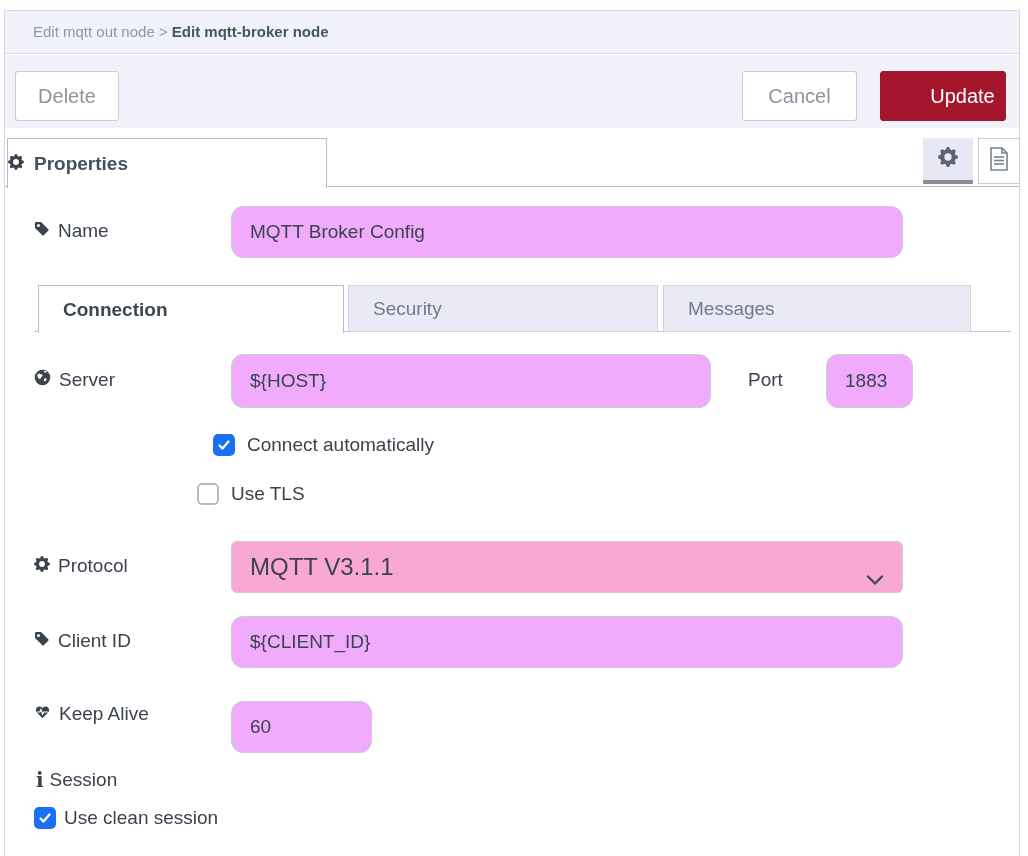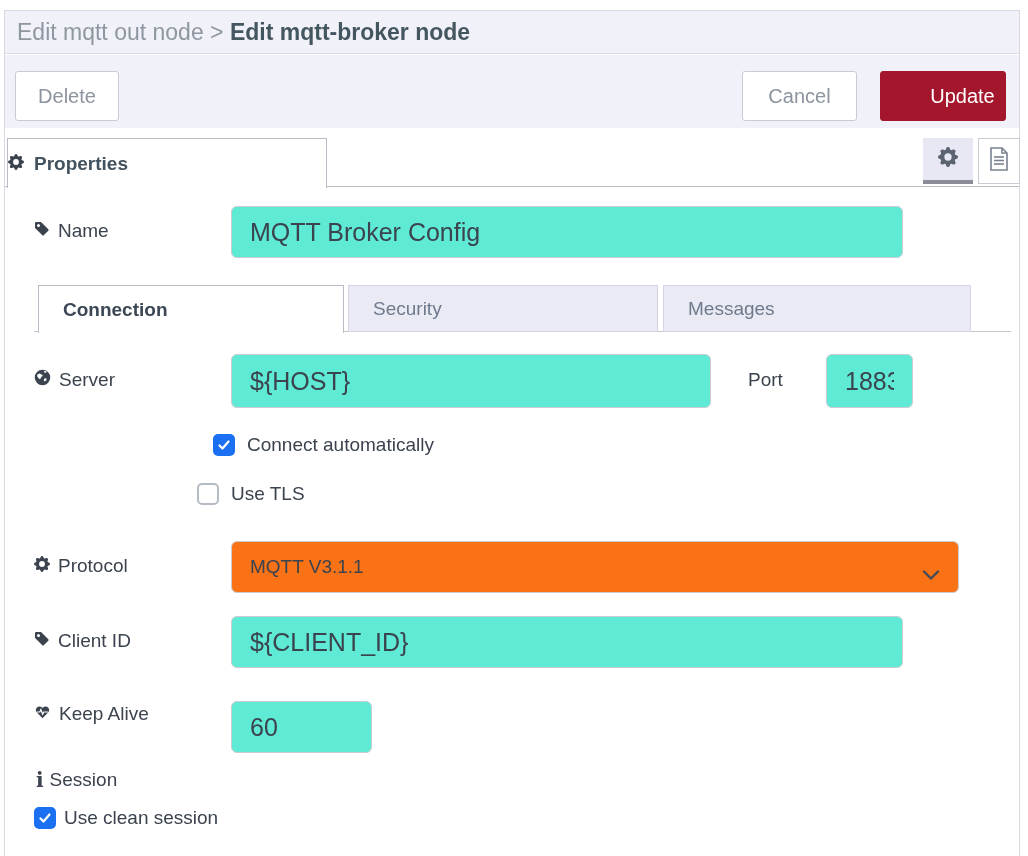--- a/index.html
+++ b/index.html
@@ -4,21 +4,21 @@
 <style>
   * { margin:0; padding:0; box-sizing:border-box; }
   html,body { width:1028px; height:856px; background:#ffffff; overflow:hidden;
     font-family:"Liberation Sans","DejaVu Sans",sans-serif; }
   .dialog { position:absolute; left:4px; top:10px; width:1016px; height:846px;
     background:#ffffff; border:1px solid #d8d8e2; border-bottom:none; }
 
   
   .breadcrumb-bar { position:absolute; left:0; top:0; width:100%; height:43px;
     background:#f1f2f9; border-bottom:1px solid #d9dae3; line-height:42px;
-    padding-left:12px; font-size:23px; color:#8e97a0; white-space:nowrap; }
+    padding-left:28px; font-size:15px; color:#8e97a0; white-space:nowrap; }
   .breadcrumb-bar .crumb-current { font-weight:bold; color:#44565f; }
   .button-bar { position:absolute; left:0; top:44px; width:100%; height:73px; background:#f1f2f9; }
   .btn { position:absolute; top:16px; height:50px; font-size:20px; border-radius:3px;
     display:flex; align-items:center; justify-content:center; cursor:pointer; }
   .btn-plain { background:#ffffff; border:1px solid #c9ccd3; color:#8b949f; }
   .btn-delete { left:10px;  width:104px;text-align:right; }
   .btn-cancel { left:737px; width:115px; }
   .btn-update { left:875px; width:126px; background:#a3162b; border:1px solid #a3162b; color:#ffffff;padding-left:39px; }
 
   
@@ -28,33 +28,33 @@
     background:#ffffff; border:1px solid #b9bcc4; border-bottom:none;
     display:flex; align-items:center; gap:10px;
     font-size:19px; font-weight:bold; color:#42525e; }
   .icon-btn { position:absolute; top:0; height:46px; display:flex; align-items:center; justify-content:center; cursor:pointer; }
   .icon-btn-gear { left:918px; width:50px; background:#e7e8f3; border-bottom:4px solid #8b8d96; }
   .icon-btn-doc  { left:973px; width:42px; background:#ffffff; border:1px solid #c9ccd3; }
 
   
   .row { position:absolute; }
   .field-label { display:flex; align-items:center; gap:8px; font-size:19px; color:#3b434e; }
-  .txt-input { position:absolute; height:52px; border:1px solid #c9ccd3; border-radius:6px;
-    background:#5eead4; font-size:25px; color:#3b434e; padding:0 18px;
+  .txt-input { position:absolute; height:52px; border:1px solid #c9ccd3; border-radius:12px;
+    background:#f0abfc; font-size:19px; color:#3b434e; padding:0 18px;
     font-family:"Liberation Sans","DejaVu Sans",sans-serif; }
 
   .sub-tabs { position:absolute; left:29px; top:274px; width:977px; height:47px; border-bottom:1px solid #c3c6cf; }
   .sub-tab { position:absolute; top:0; height:47px; display:flex; align-items:center;
     padding-left:24px; font-size:19px; color:#6f7a8d;
     background:#e9eaf4; border:1px solid #d3d5e4; cursor:pointer; }
   .sub-tab.active { height:48px; z-index:2; background:#ffffff; border:1px solid #b9bcc4;
     border-bottom:none; font-weight:bold; color:#3b4754; }
 
-  .select-box { position:absolute; left:226px; width:728px; height:52px; border:1px solid #c9ccd3;
-    border-radius:6px; background:#f97316; font-size:19px; color:#3b434e;
+  .select-box { position:absolute; left:226px; width:672px; height:52px; border:1px solid #c9ccd3;
+    border-radius:6px; background:#f9a8d4; font-size:24px; color:#3b434e;
     display:flex; align-items:center; padding:0 18px; cursor:pointer; }
   .select-box .chev { position:absolute; right:18px; top:21px; }
 
   .checkbox { width:22px; height:22px; border-radius:5px; background:#ffffff;
     border:2px solid #b6bac2; display:inline-flex; align-items:center; justify-content:center;
     cursor:pointer; flex:0 0 auto; }
   .checkbox.checked { background:#1b70f1; border-color:#1b70f1; }
   .checkbox svg { display:none; }
   .checkbox.checked svg { display:block; }
   .check-row { display:flex; align-items:center; gap:12px; font-size:19px; color:#3b434e; }

